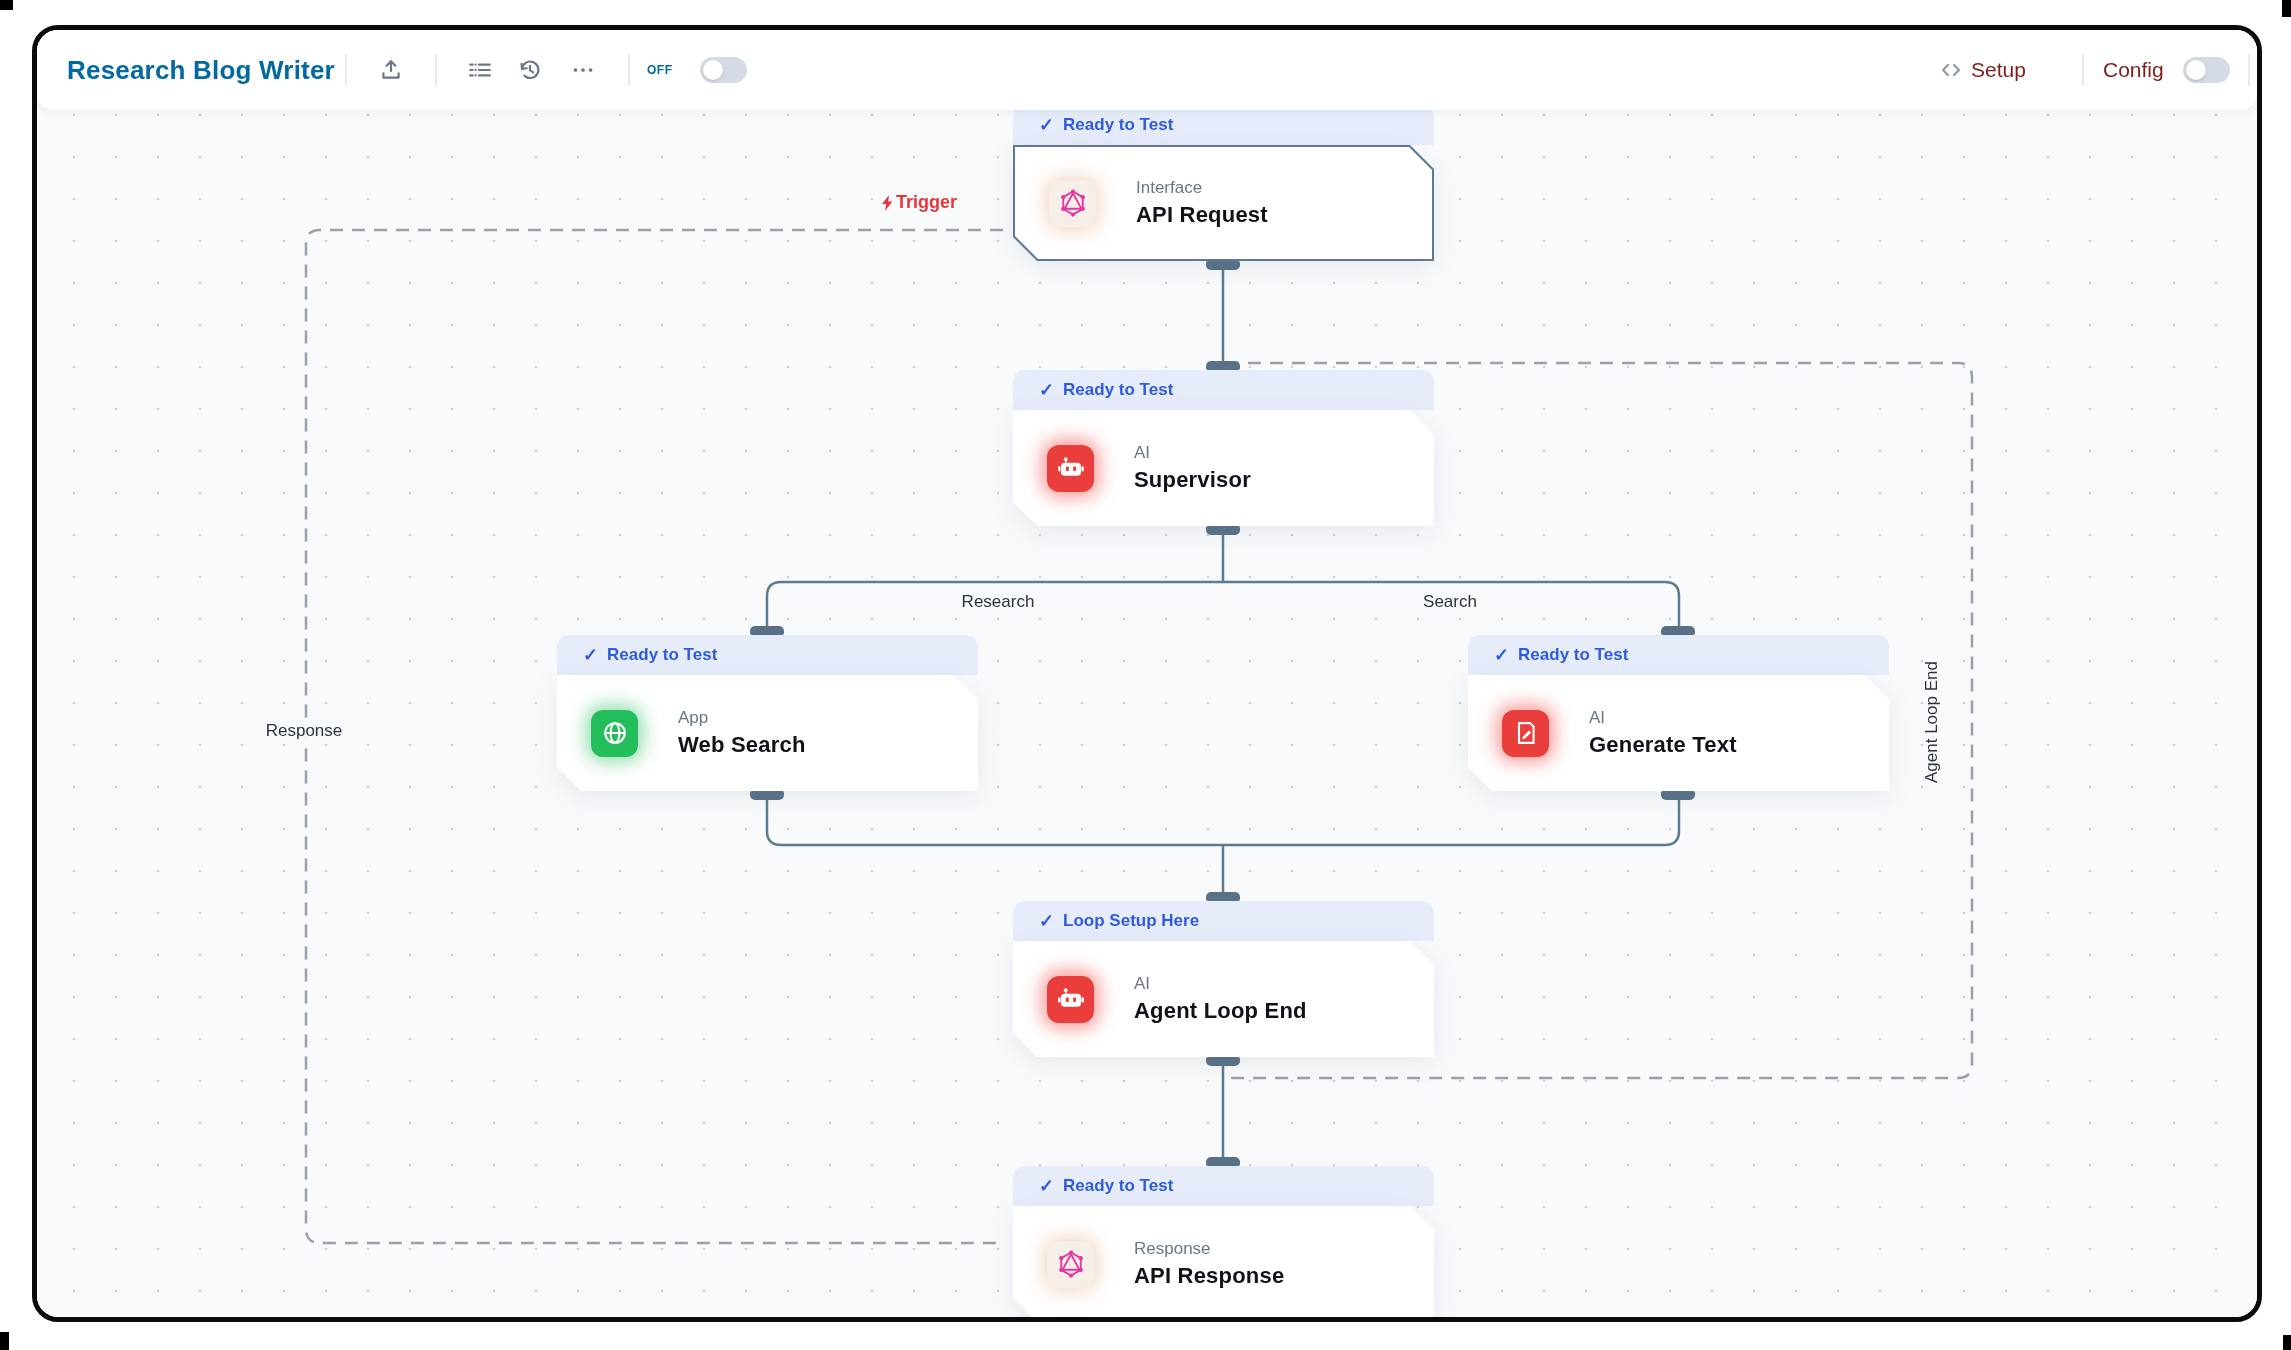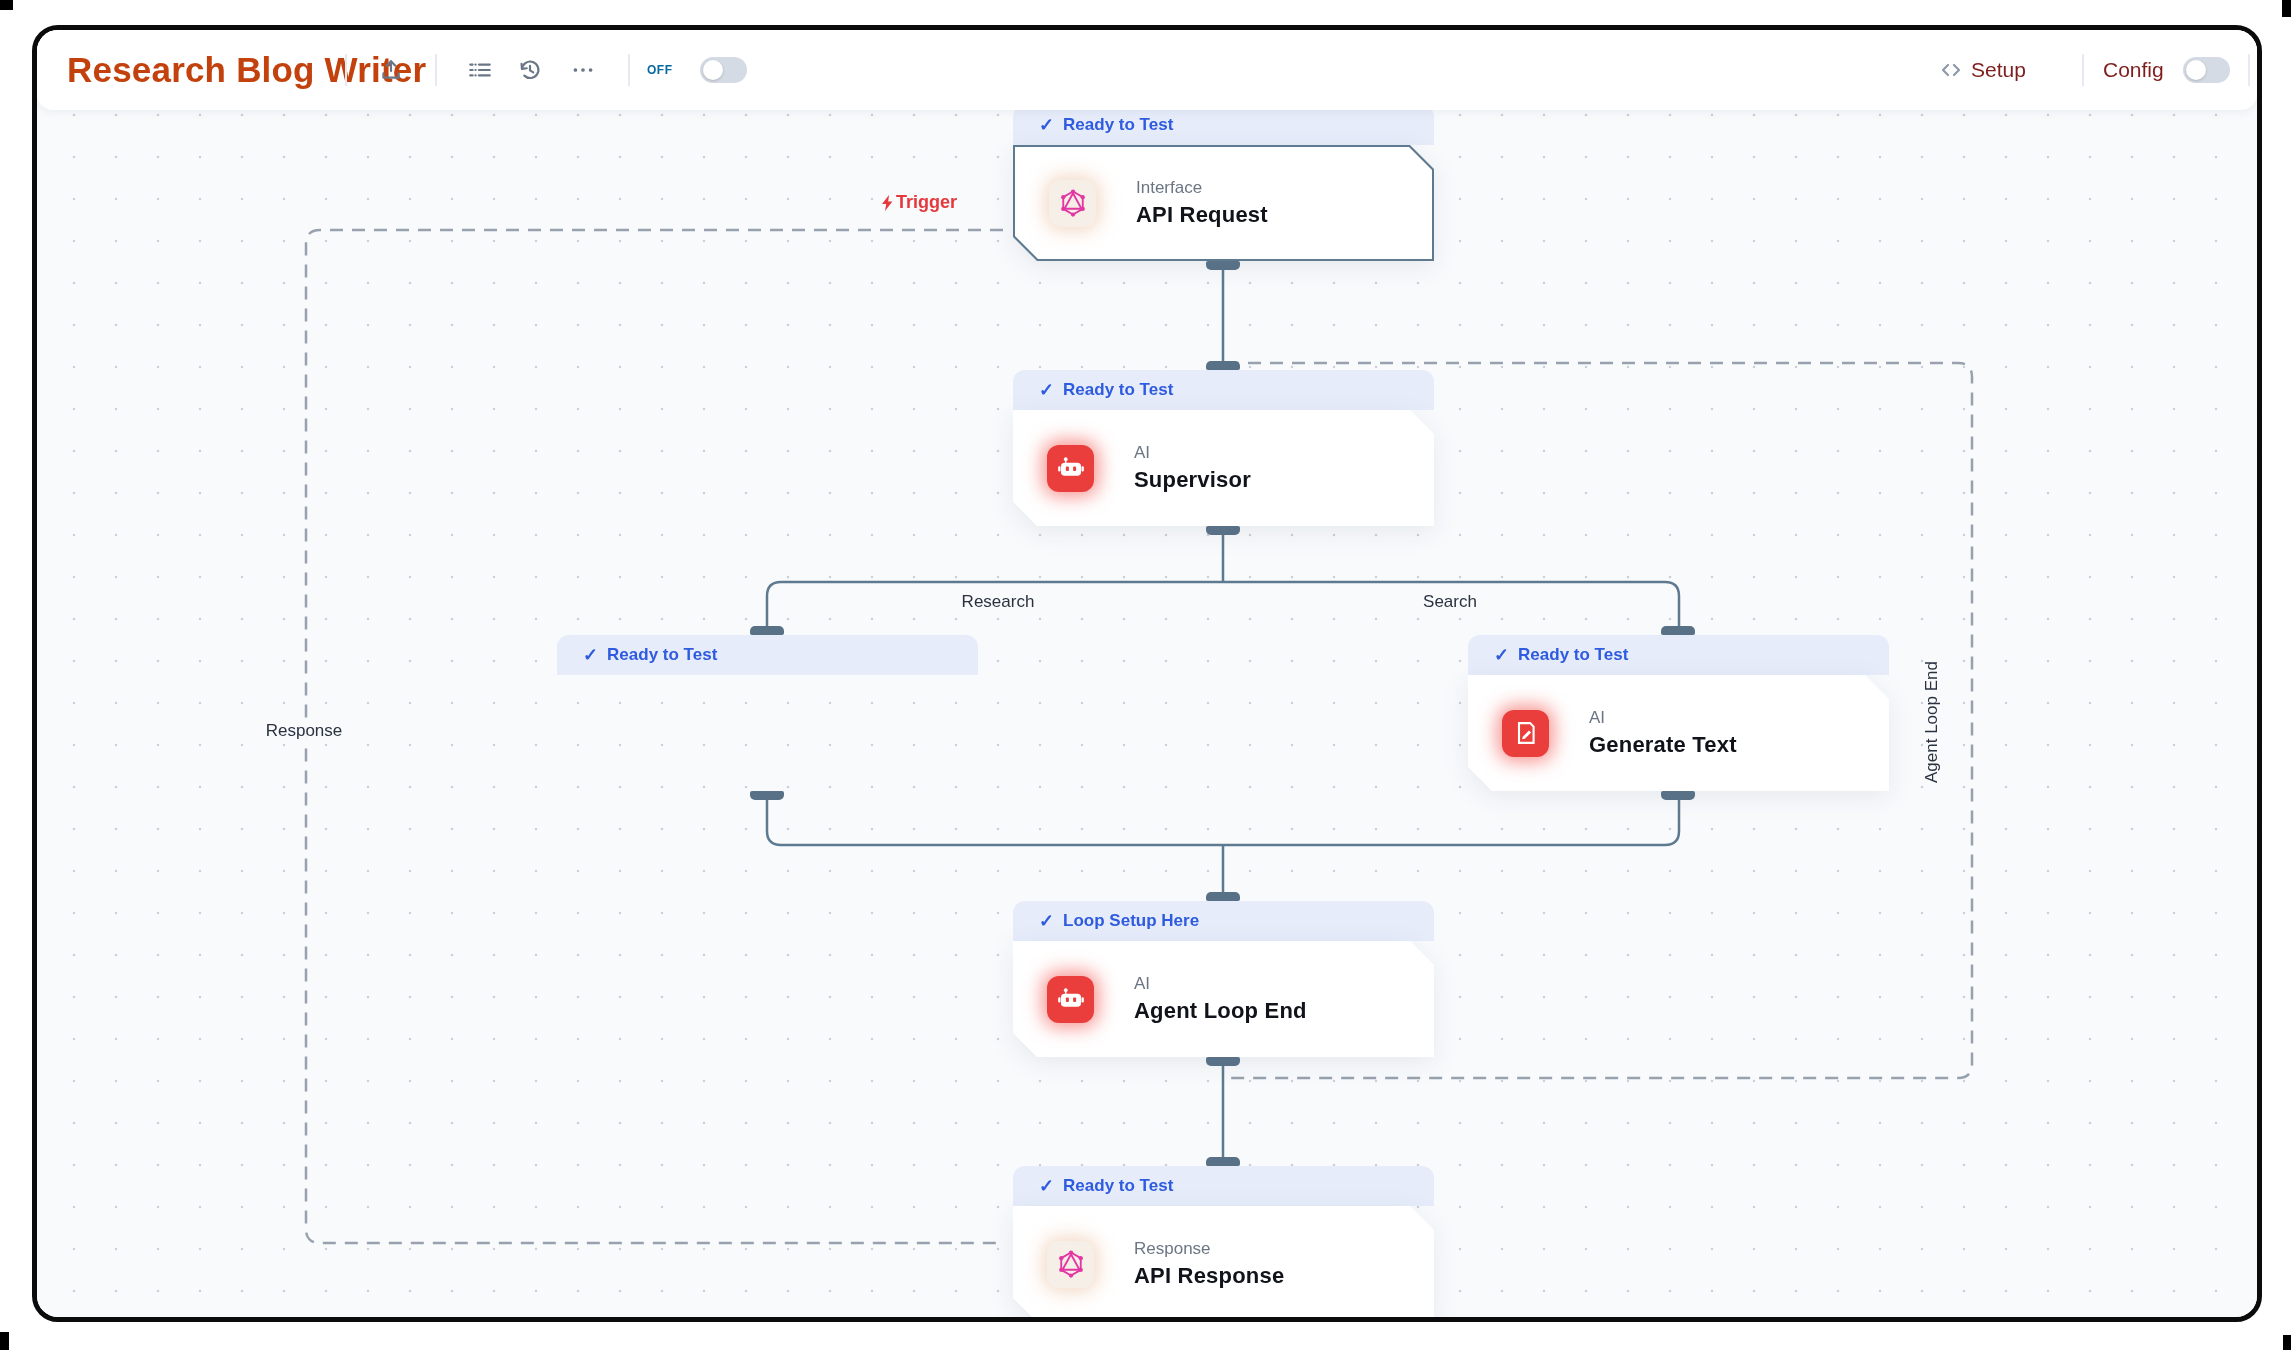--- a/index.html
+++ b/index.html
@@ -19,21 +19,21 @@
     border:5px solid #0b0b0b; border-radius:26px; overflow:hidden; background:#f8fafc; }
   .canvas { position:absolute; inset:0;
     background-color:#f8fafc;
     background-image:radial-gradient(#c9cfd9 1.4px, transparent 1.6px);
     background-size:42px 42px; background-position:16px 22px; }
 
   
   .toolbar { position:absolute; left:0; top:0; right:0; height:80px; background:#ffffff;
     box-shadow:0 3px 10px rgba(20,30,50,.05); border-radius:0 0 16px 16px; z-index:40; }
   .tb-item { position:absolute; top:0; height:80px; display:flex; align-items:center; }
-  .wf-title { left:30px; font-size:35px; font-weight:700; color:#c2410c; letter-spacing:.2px;text-align:center; }
+  .wf-title { left:30px; font-size:26px; font-weight:700; color:#0369a1; letter-spacing:.2px;text-align:center; }
   .tb-sep { position:absolute; top:24px; width:2px; height:32px; background:#e7eaf0; }
   .icon-btn { position:absolute; top:22px; width:36px; height:36px; display:flex;
     align-items:center; justify-content:center; cursor:pointer; }
   .off-label { left:610px; font-size:12px; font-weight:700; color:#0369a1; letter-spacing:.5px; }
   .toggle { position:absolute; top:27px; width:47px; height:26px; border-radius:13px;
     background:#d5dbe4; cursor:pointer; }
   .toggle .knob { position:absolute; left:3px; top:3px; width:20px; height:20px;
     border-radius:50%; background:#ffffff; box-shadow:0 1px 3px rgba(0,0,0,.18); }
   .tb-right-label { font-size:21px; font-weight:500; color:#7f1d1d; }
 
@@ -179,20 +179,37 @@
           </div>
         <div class="handle handle-bottom" style="left:193px; top:156px;"></div>
       </div>
 
       <div class="node" style="left:520px; top:605px;">
         <div class="handle handle-top" style="left:193px;"></div>
         <div class="badge">
           <span class="check">✓</span>
           <span class="badge-text">Ready to Test</span>
         </div>
+        <div class="card-wrap">
+            <div class="card">
+              <div class="inner">
+          <div class="tile tile-green">
+            <svg width="28" height="28" viewBox="0 0 24 24" stroke="#ffffff" stroke-width="1.8" fill="none">
+              <circle cx="12" cy="12" r="8.4"></circle>
+                    <ellipse cx="12" cy="12" rx="3.8" ry="8.4"></ellipse>
+                    <line x1="3.6" y1="12" x2="20.4" y2="12"></line>
+            </svg>
+          </div>
+          <div class="node-texts">
+            <div class="node-type">App</div>
+            <div class="node-title">Web Search</div>
+          </div>
+        </div>
+            </div>
+          </div>
         <div class="handle handle-bottom" style="left:193px; top:156px;"></div>
       </div>
 
       <div class="node" style="left:1431px; top:605px;">
         <div class="handle handle-top" style="left:193px;"></div>
         <div class="badge">
           <span class="check">✓</span>
           <span class="badge-text">Ready to Test</span>
         </div>
         <div class="card-wrap">

